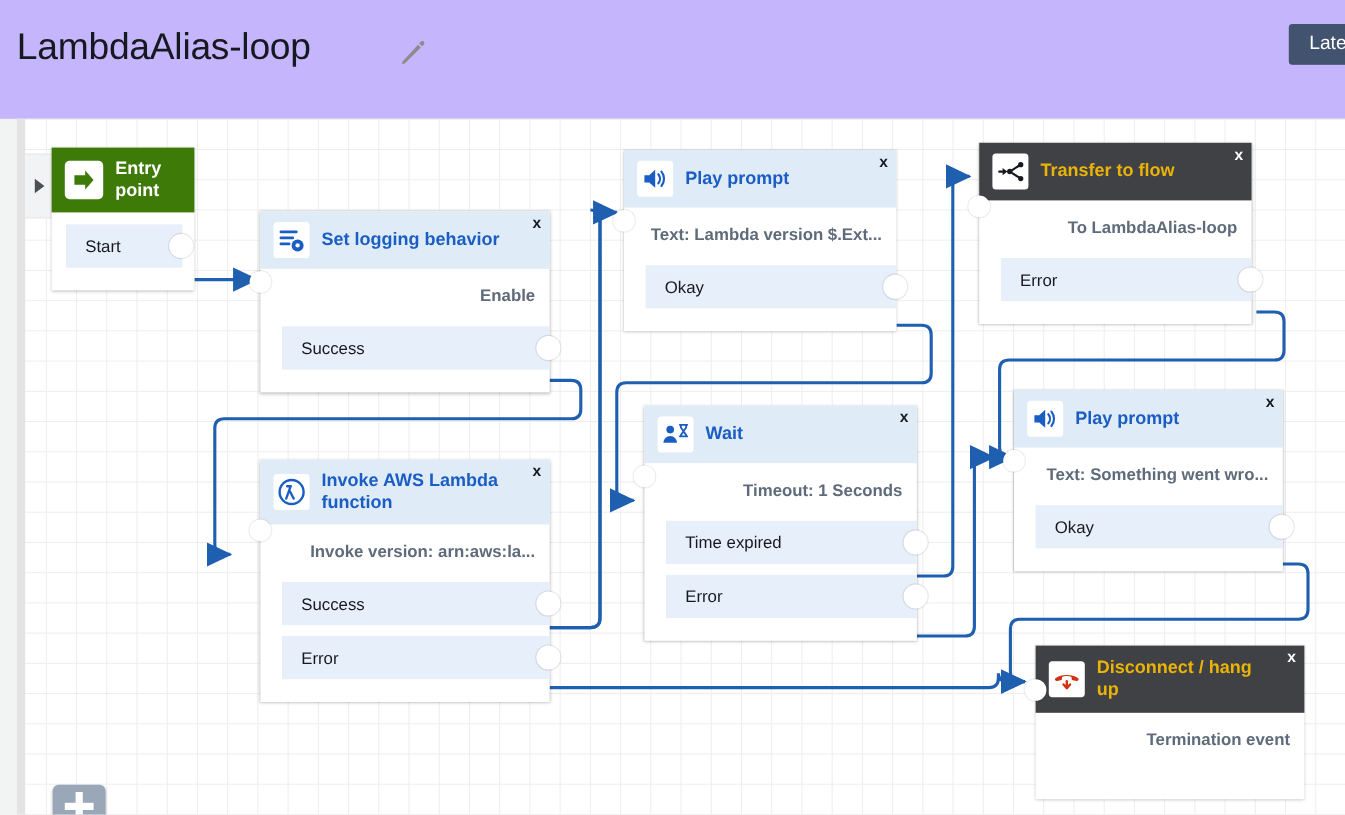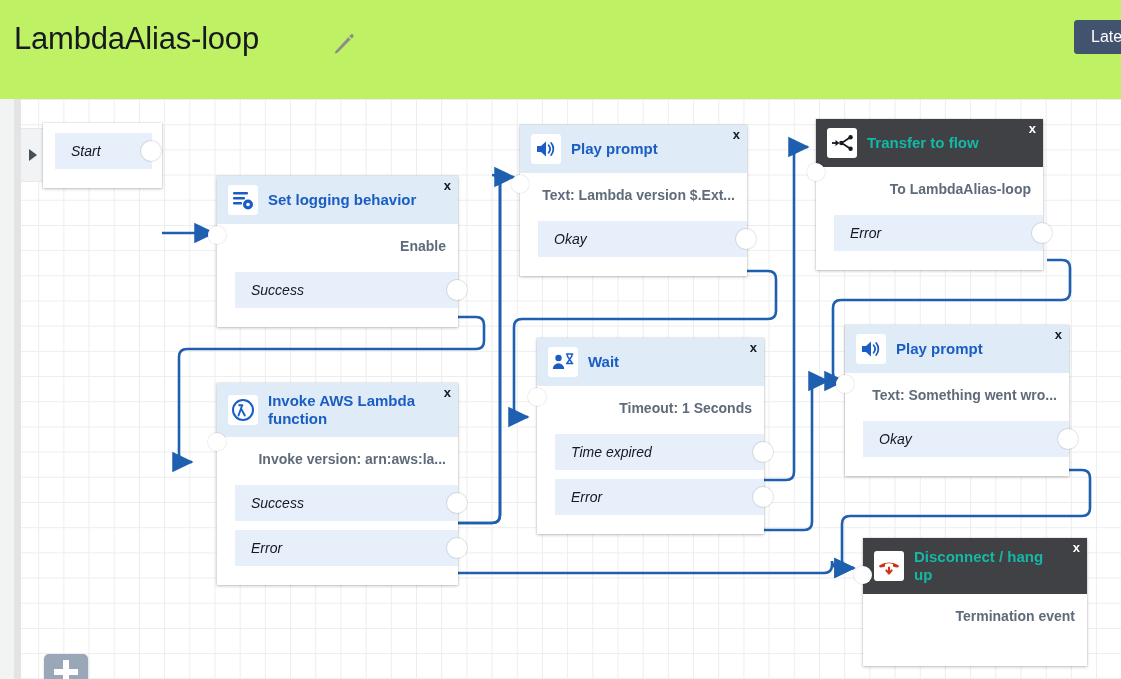--- a/index.html
+++ b/index.html
@@ -8,21 +8,21 @@
     width: 1121px; height: 679px;
     overflow: hidden;
     background: #f2f3f3;
     font-family: "Liberation Sans", sans-serif;
   }
   #app { position: relative; width: 1121px; height: 679px; }
 
   
   .header {
     position: absolute; left: 0; top: 0; width: 1121px; height: 99px;
-    background: #bef264;
+    background: #c4b5fd;
   }
   .flow-title {
     position: absolute; left: 14px; top: 21px;
     font-size: 31px; font-weight: 400; color: #16191f;
     letter-spacing: -0.2px; white-space: nowrap;
   }
   .edit-pencil {
     position: absolute; left: 331px; top: 31px;
     width: 26px; height: 26px; cursor: pointer;
   }
@@ -95,42 +95,42 @@
   .node-head.dark { background: #3f4144; }
   .node-head.green { background: #3d7a08; }
   .head-icon {
     width: 30px; height: 30px; flex: none; margin-right: 10px;
     background: #ffffff; border-radius: 3px;
     display: flex; align-items: center; justify-content: center;
   }
   .node-head.green .head-icon { background: #ffffff; border-radius: 4px; width: 32px; height: 32px;}
   .head-title { font-size: 15px; font-weight: bold; line-height: 18px; }
   .node-head.blue .head-title { color: #1a5dc4; }
-  .node-head.dark .head-title { color: #14b8a6; }
+  .node-head.dark .head-title { color: #eab308; }
   .node-head.green .head-title { color: #ffffff; }
   .node-close {
     position: absolute; right: 7px; top: 3px;
     font-size: 13px; font-weight: bold; line-height: 13px;
     cursor: pointer;
   }
   .node-head.blue .node-close { color: #16191f; }
   .node-head.dark .node-close { color: #ffffff; }
   .node-body {
     padding: 14px 12px 8px 23px;
     font-size: 14px; font-weight: bold; color: #5f6b7a;
     white-space: nowrap; overflow: hidden; text-align: right;
   }
   .node-spacer { height: 10px; }
   .port-row {
     position: relative; height: 36px; margin: 0 0 9px 18px;
     background: #e7effa;
     display: flex; align-items: center;
   }
   .port-row .port-label {
-    font-size: 14px; color: #16191f; padding-left: 16px; white-space: nowrap; font-style: italic;
+    font-size: 14px; color: #16191f; padding-left: 16px; white-space: nowrap;
   }
   .port-dot {
     position: absolute; right: -9px; top: 50%; transform: translateY(-50%);
     width: 20px; height: 20px; border-radius: 50%;
     background: #ffffff; box-shadow: 0 0 0 1px rgba(0,0,0,.09);
     cursor: pointer;
   }
   .in-dot {
     position: absolute; left: -9px; width: 18px; height: 18px; border-radius: 50%;
     background: #ffffff; box-shadow: 0 0 0 1px rgba(0,0,0,.07);
@@ -188,20 +188,28 @@
 
         <path d="M1033,161 L1048,161 Q1056,161 1056,169 L1056,193 Q1056,201 1048,201 L827,201 Q819,201 819,209 L819,274 Q819,282 827,282 L830,282" marker-end="url(#arw)"></path>
 
         <path d="M1055,371 L1068,371 Q1076,371 1076,379 L1076,409 Q1076,417 1068,417 L836,417 Q828,417 828,425 L828,461 Q828,469 836,469 L840,469" marker-end="url(#arw)"></path>
 
         <path d="M444,474 L810,474 Q818,474 818,466 L818,462 Q818,469 826,469 L840,469" marker-end="url(#arw)"></path>
       </g>
     </svg>
 
     <div class="node" id="n-entry" style="left:29px; top:24px; width:119px;">
+      <div class="node-head green">
+        <div class="head-icon">
+          <svg width="24" height="24" viewBox="0 0 24 24">
+            <path d="M4 8 h9 V4 l7 8 -7 8 v-4 H4 Z" fill="#3d7a08"></path>
+          </svg>
+        </div>
+        <div class="head-title">Entry point</div>
+      </div>
       <div class="node-spacer"></div>
       <div class="port-row" style="margin-left:12px; margin-right:10px;">
         <span class="port-label">Start</span>
         <span class="port-dot"></span>
       </div>
       <div class="node-foot"></div>
     </div>
 
     <div class="node" id="n-logging" style="left:203px; top:77px; width:241px;">
       <div class="node-head blue">

